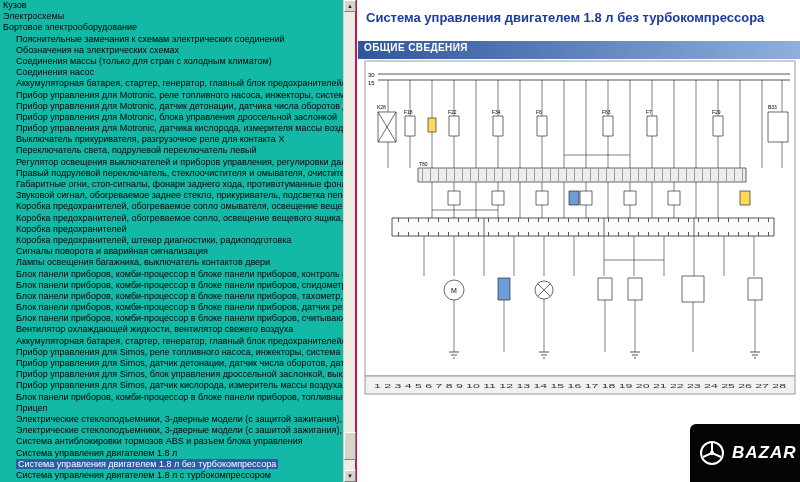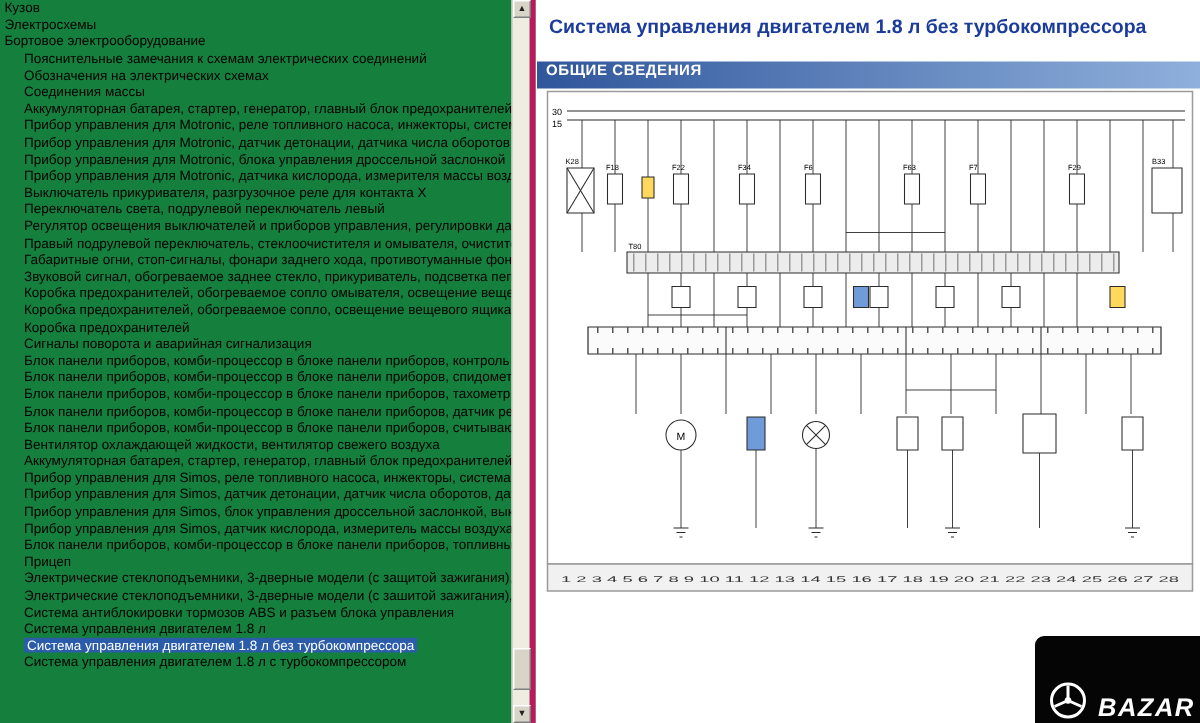--- a/index.html
+++ b/index.html
@@ -1,21 +1,21 @@
 <!DOCTYPE html>
 <html><head>
 <meta charset="utf-8">
 <style>
   * { box-sizing: border-box; }
   html,body { margin:0; padding:0; background:#fff; }
   body { font-family:"Liberation Sans", sans-serif; }
   .app { position:relative; width:800px; height:482px; background:#fff; overflow:hidden; }
 
   
-  .left-panel { position:absolute; left:0; top:0; width:357px; height:482px; background:#15803d; border-right:4px solid #be185d; }
+  .left-panel { position:absolute; left:0; top:0; width:357px; height:482px; background:#14b8a6; border-right:2px solid #be185d; }
   .tree { position:absolute; left:0; top:0; width:345px; height:482px; overflow:hidden; }
   .row { height:11.2px; line-height:11px; font-size:9px; white-space:nowrap; overflow:hidden; padding-left:3px; color:#000; cursor:default; }
   .ind { padding-left:16px; }
   .lbl { color:#000; }
   .selected .lbl { background:#2a5caa; color:#fff; padding:0 2px; }
 
   
   .scrollbar { position:absolute; right:0; top:0; width:12px; height:482px; background:#efede1; border-left:1px solid #d6d3c6; }
   .sb-btn { position:absolute; left:0; width:12px; height:12px; background:#d8d4c8; border:1px solid; border-color:#fff #7f7f7f #7f7f7f #fff; font-size:6px; line-height:10px; text-align:center; color:#222; }
   .sb-up { top:0; }
@@ -25,51 +25,54 @@
   
   .right-panel { position:absolute; left:358px; top:0; width:442px; height:482px; background:#fff; }
   .rp-title { position:absolute; left:8px; top:10px; width:430px; font-size:13px; font-weight:bold; color:#1b3c9b; white-space:nowrap; overflow:hidden; }
   .section-bar { position:absolute; left:0; top:41px; width:442px; height:18px; background:linear-gradient(90deg,#30569b,#8fb0dc); color:#fff; font-size:10px; font-weight:bold; line-height:14px; padding-left:6px; letter-spacing:0.4px; }
   .diagram-wrap { position:absolute; left:6px; top:60px; width:432px; height:340px; }
   .diagram-wrap svg { display:block; }
   svg line, svg path, svg rect, svg circle { vector-effect:non-scaling-stroke; }
   .dlabel { font-family:"Liberation Sans", sans-serif; }
 
   
-  .watermark { position:absolute; right:0; bottom:0; width:110px; height:58px; background:#050505; border-top-left-radius:6px; display:flex; align-items:flex-end; gap:5px; padding-left:7px; }
+  .watermark { position:absolute; right:0; bottom:0; width:110px; height:58px; background:#050505; border-top-left-radius:6px; display:flex; align-items:center; gap:5px; padding-left:7px; }
   .wm-text { color:#fff; font-size:17px; font-weight:bold; font-style:italic; letter-spacing:1px; }
 </style>
 </head>
 <body>
 
 <div class="app">
 
   <div class="left-panel">
     <div class="tree">
       <div class="row"><span class="lbl">Кузов</span></div>
       <div class="row"><span class="lbl">Электросхемы</span></div>
       <div class="row"><span class="lbl">Бортовое электрооборудование</span></div>
       <div class="row ind"><span class="lbl">Пояснительные замечания к схемам электрических соединений</span></div>
       <div class="row ind"><span class="lbl">Обозначения на электрических схемах</span></div>
-      <div class="row ind"><span class="lbl">Соединения массы</span></div>
+      <div class="row ind"><span class="lbl">Соединения массы (только для стран с холодным климатом)</span></div>
+      <div class="row ind"><span class="lbl">Соединения насос</span></div>
       <div class="row ind"><span class="lbl">Аккумуляторная батарея, стартер, генератор, главный блок предохранителей/аккуму</span></div>
       <div class="row ind"><span class="lbl">Прибор управления для Motronic, реле топливного насоса, инжекторы, системы зажи</span></div>
       <div class="row ind"><span class="lbl">Прибор управления для Motronic, датчик детонации, датчика числа оборотов двигат</span></div>
       <div class="row ind"><span class="lbl">Прибор управления для Motronic, блока управления дроссельной заслонкой</span></div>
       <div class="row ind"><span class="lbl">Прибор управления для Motronic, датчика кислорода, измерителя массы воздуха, рег</span></div>
       <div class="row ind"><span class="lbl">Выключатель прикуривателя, разгрузочное реле для контакта X</span></div>
       <div class="row ind"><span class="lbl">Переключатель света, подрулевой переключатель левый</span></div>
       <div class="row ind"><span class="lbl">Регулятор освещения выключателей и приборов управления, регулировки дальности</span></div>
       <div class="row ind"><span class="lbl">Правый подрулевой переключатель, стеклоочистителя и омывателя, очиститель задн</span></div>
       <div class="row ind"><span class="lbl">Габаритные огни, стоп-сигналы, фонари заднего хода, противотуманные фонари</span></div>
       <div class="row ind"><span class="lbl">Звуковой сигнал, обогреваемое заднее стекло, прикуриватель, подсветка пепельницы</span></div>
       <div class="row ind"><span class="lbl">Коробка предохранителей, обогреваемое сопло омывателя, освещение вещевого ящ</span></div>
       <div class="row ind"><span class="lbl">Коробка предохранителей, обогреваемое сопло, освещение вещевого ящика, фонарь</span></div>
       <div class="row ind"><span class="lbl">Коробка предохранителей</span></div>
+      <div class="row ind"><span class="lbl">Коробка предохранителей, штекер диагностики, радиоподготовка</span></div>
       <div class="row ind"><span class="lbl">Сигналы поворота и аварийная сигнализация</span></div>
+      <div class="row ind"><span class="lbl">Лампы освещения багажника, выключатель контактов двери</span></div>
       <div class="row ind"><span class="lbl">Блок панели приборов, комби-процессор в блоке панели приборов, контроль стояноч</span></div>
       <div class="row ind"><span class="lbl">Блок панели приборов, комби-процессор в блоке панели приборов, спидометр, счетч</span></div>
       <div class="row ind"><span class="lbl">Блок панели приборов, комби-процессор в блоке панели приборов, тахометр, указат</span></div>
       <div class="row ind"><span class="lbl">Блок панели приборов, комби-процессор в блоке панели приборов, датчик резерва/у</span></div>
       <div class="row ind"><span class="lbl">Блок панели приборов, комби-процессор в блоке панели приборов, считывающая кат</span></div>
       <div class="row ind"><span class="lbl">Вентилятор охлаждающей жидкости, вентилятор свежего воздуха</span></div>
       <div class="row ind"><span class="lbl">Аккумуляторная батарея, стартер, генератор, главный блок предохранителей/аккуму</span></div>
       <div class="row ind"><span class="lbl">Прибор управления для Simos, реле топливного насоса, инжекторы, система зажиган</span></div>
       <div class="row ind"><span class="lbl">Прибор управления для Simos, датчик детонации, датчик числа оборотов, датчик Холла</span></div>
       <div class="row ind"><span class="lbl">Прибор управления для Simos, блок управления дроссельной заслонкой, выключател</span></div>

